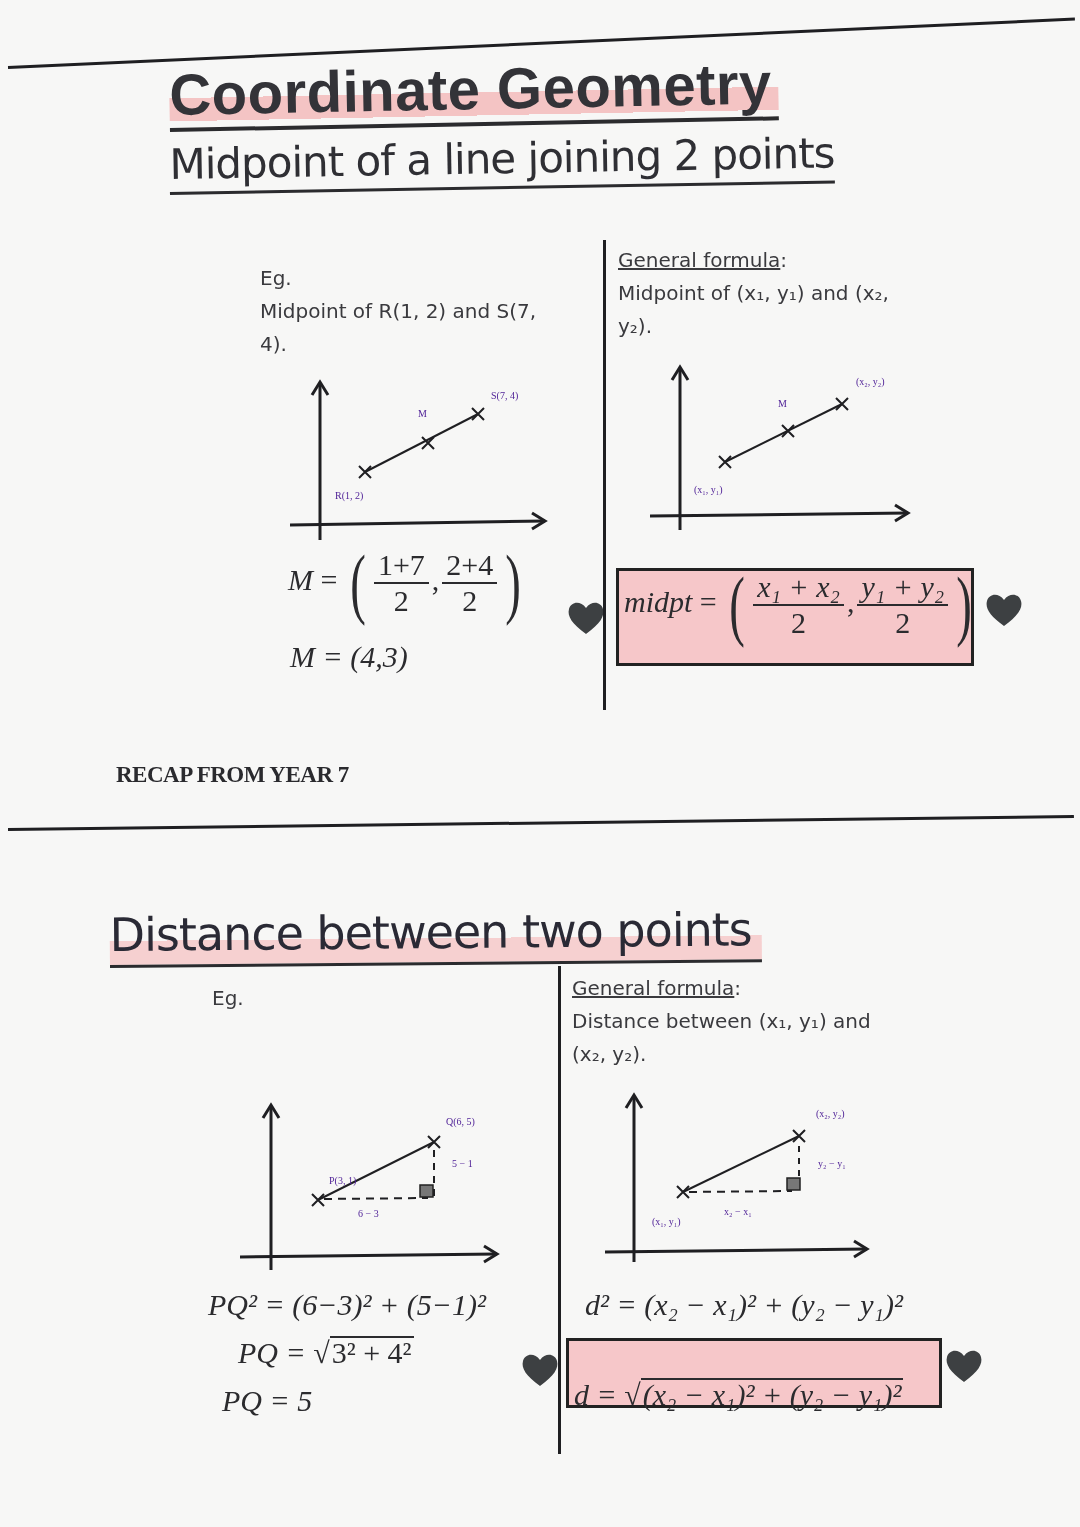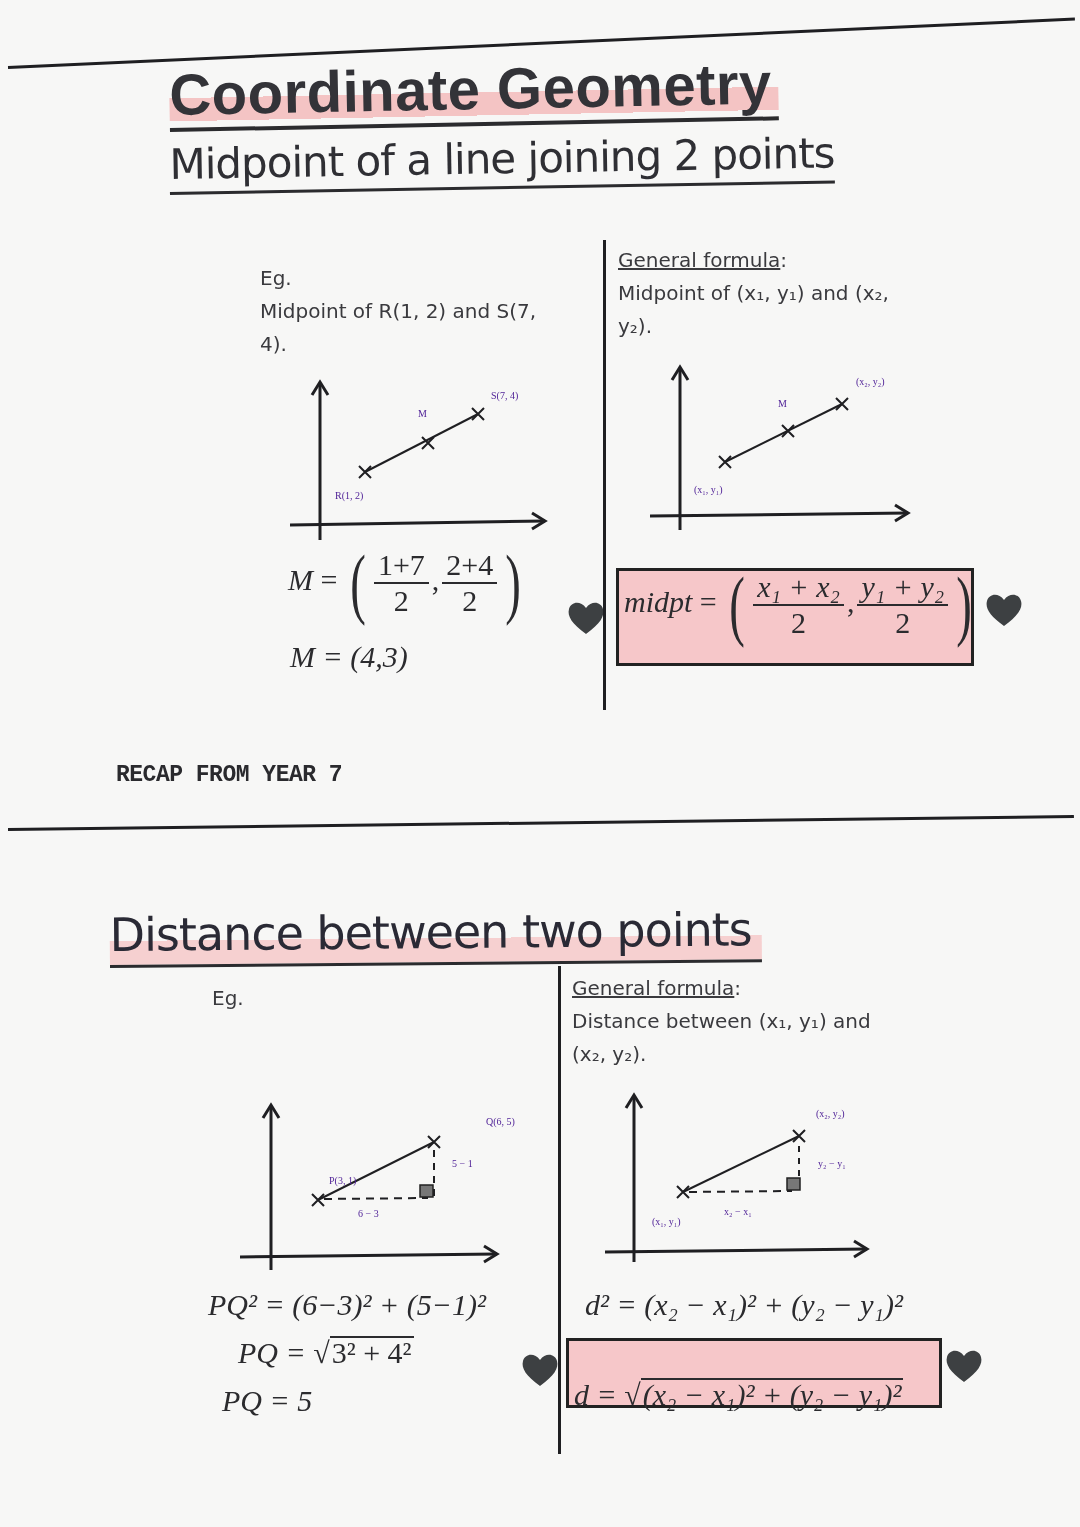--- a/index.html
+++ b/index.html
@@ -5,21 +5,21 @@
   html, body { margin:0; padding:0; }
   body { width:1080px; height:1527px; background:#f7f7f6; position:relative; overflow:hidden; font-family:"DejaVu Sans", sans-serif; color:#2b2b2e; }
   .abs { position:absolute; }
   .rule { position:absolute; height:3px; background:#1f1f22; transform-origin:left center; }
   .title-main { left:170px; top:62px; font-family:"Liberation Sans", sans-serif; font-weight:bold; font-size:58px; color:#333338; letter-spacing:0.5px; padding:0 6px 0 0; background:linear-gradient(to bottom, transparent 55%, #f4c4c4 55%, #f4c4c4 90%, transparent 90%); border-bottom:4px solid #2b2b2e; line-height:66px; transform:rotate(-1.1deg); transform-origin:left bottom; }
   .title-sub { left:170px; top:138px; font-family:"DejaVu Sans", sans-serif; font-size:42px; color:#2f2f34; border-bottom:3px solid #2b2b2e; line-height:54px; transform:rotate(-1deg); transform-origin:left bottom; letter-spacing:-1px; }
   .title-dist { left:110px; top:905px; font-family:"DejaVu Sans", sans-serif; font-size:46px; color:#2a2a35; line-height:60px; padding-right:10px; border-bottom:3px solid #2b2b2e; background:linear-gradient(to bottom, transparent 60%, #f6d0d0 60%); letter-spacing:-1px; transform:rotate(-0.5deg); transform-origin:left bottom; }
   .text { font-family:"DejaVu Sans", sans-serif; font-size:20px; line-height:33px; color:#3a3a3e; }
   .ul { text-decoration:underline; text-decoration-thickness:2px; }
   .vline { position:absolute; width:3px; background:#1f1f22; }
-  .recap { left:116px; top:762px; font-family:Liberation Mono, monospace; font-weight:bold; font-size:23px; color:#2a2a2e; letter-spacing:-0.5px; }
+  .recap { left:116px; top:762px; font-family:Liberation Serif, serif; font-weight:bold; font-size:23px; color:#2a2a2e; letter-spacing:-0.5px; }
   .math { font-family:"Liberation Serif", serif; font-style:italic; font-size:30px; color:#2b2b2e; white-space:nowrap; }
   .math .n { font-style:normal; }
   .frac { display:inline-block; vertical-align:middle; text-align:center; margin:0 3px; }
   .frac .num { display:block; border-bottom:2px solid #2b2b2e; padding:0 4px; line-height:34px; }
   .frac .den { display:block; line-height:34px; font-style:normal; }
   .paren { font-style:normal; font-size:78px; font-weight:200; vertical-align:middle; line-height:60px; display:inline-block; transform:scaleX(0.6); }
   .pinkbox { position:absolute; background:#f6c7c9; border:3px solid #222; box-shadow: inset 0 0 0 2px #f6c7c9; }
   .heart { position:absolute; width:40px; height:40px; }
   .lbl { font-family:Liberation Serif, serif; font-size:10px; color:#4c1d95; position:absolute; white-space:nowrap; }
   svg { position:absolute; overflow:visible; }
@@ -123,21 +123,21 @@
   </g>
   <g stroke="#1f1f22" stroke-width="2" fill="none">
     <line x1="318" y1="1200" x2="434" y2="1142"></line>
     <path d="M312 1194 L324 1206 M312 1206 L324 1194"></path>
     <path d="M428 1136 L440 1148 M428 1148 L440 1136"></path>
     <line x1="324" y1="1199" x2="428" y2="1198" stroke-dasharray="8,6"></line>
     <line x1="434" y1="1150" x2="434" y2="1196" stroke-dasharray="7,6"></line>
   </g>
   <rect x="420" y="1185" width="13" height="12" fill="#777" stroke="#222" stroke-width="1.5"></rect>
 </svg>
-<div class="lbl" style="left:446px; top:1116px;margin-left:40px;">Q(6, 5)</div>
+<div class="lbl" style="left:446px; top:1116px;">Q(6, 5)</div>
 <div class="lbl" style="left:452px; top:1158px;">5 − 1</div>
 <div class="lbl" style="left:358px; top:1208px;">6 − 3</div>
 <div class="lbl" style="left:286px; top:1175px;margin-left:43px;">P(3, 1)</div>
 
 <div class="abs math" style="left:208px; top:1288px;font-style:italic;">PQ² = (6−3)² + (5−1)²</div>
 <div class="abs math" style="left:222px; top:1336px;margin-left:16px;">
   <span>PQ = </span><span class="n">√</span><span class="sqrt n">3² + 4²</span>
 </div>
 <div class="abs math" style="left:222px; top:1384px;">PQ = 5</div>
 

